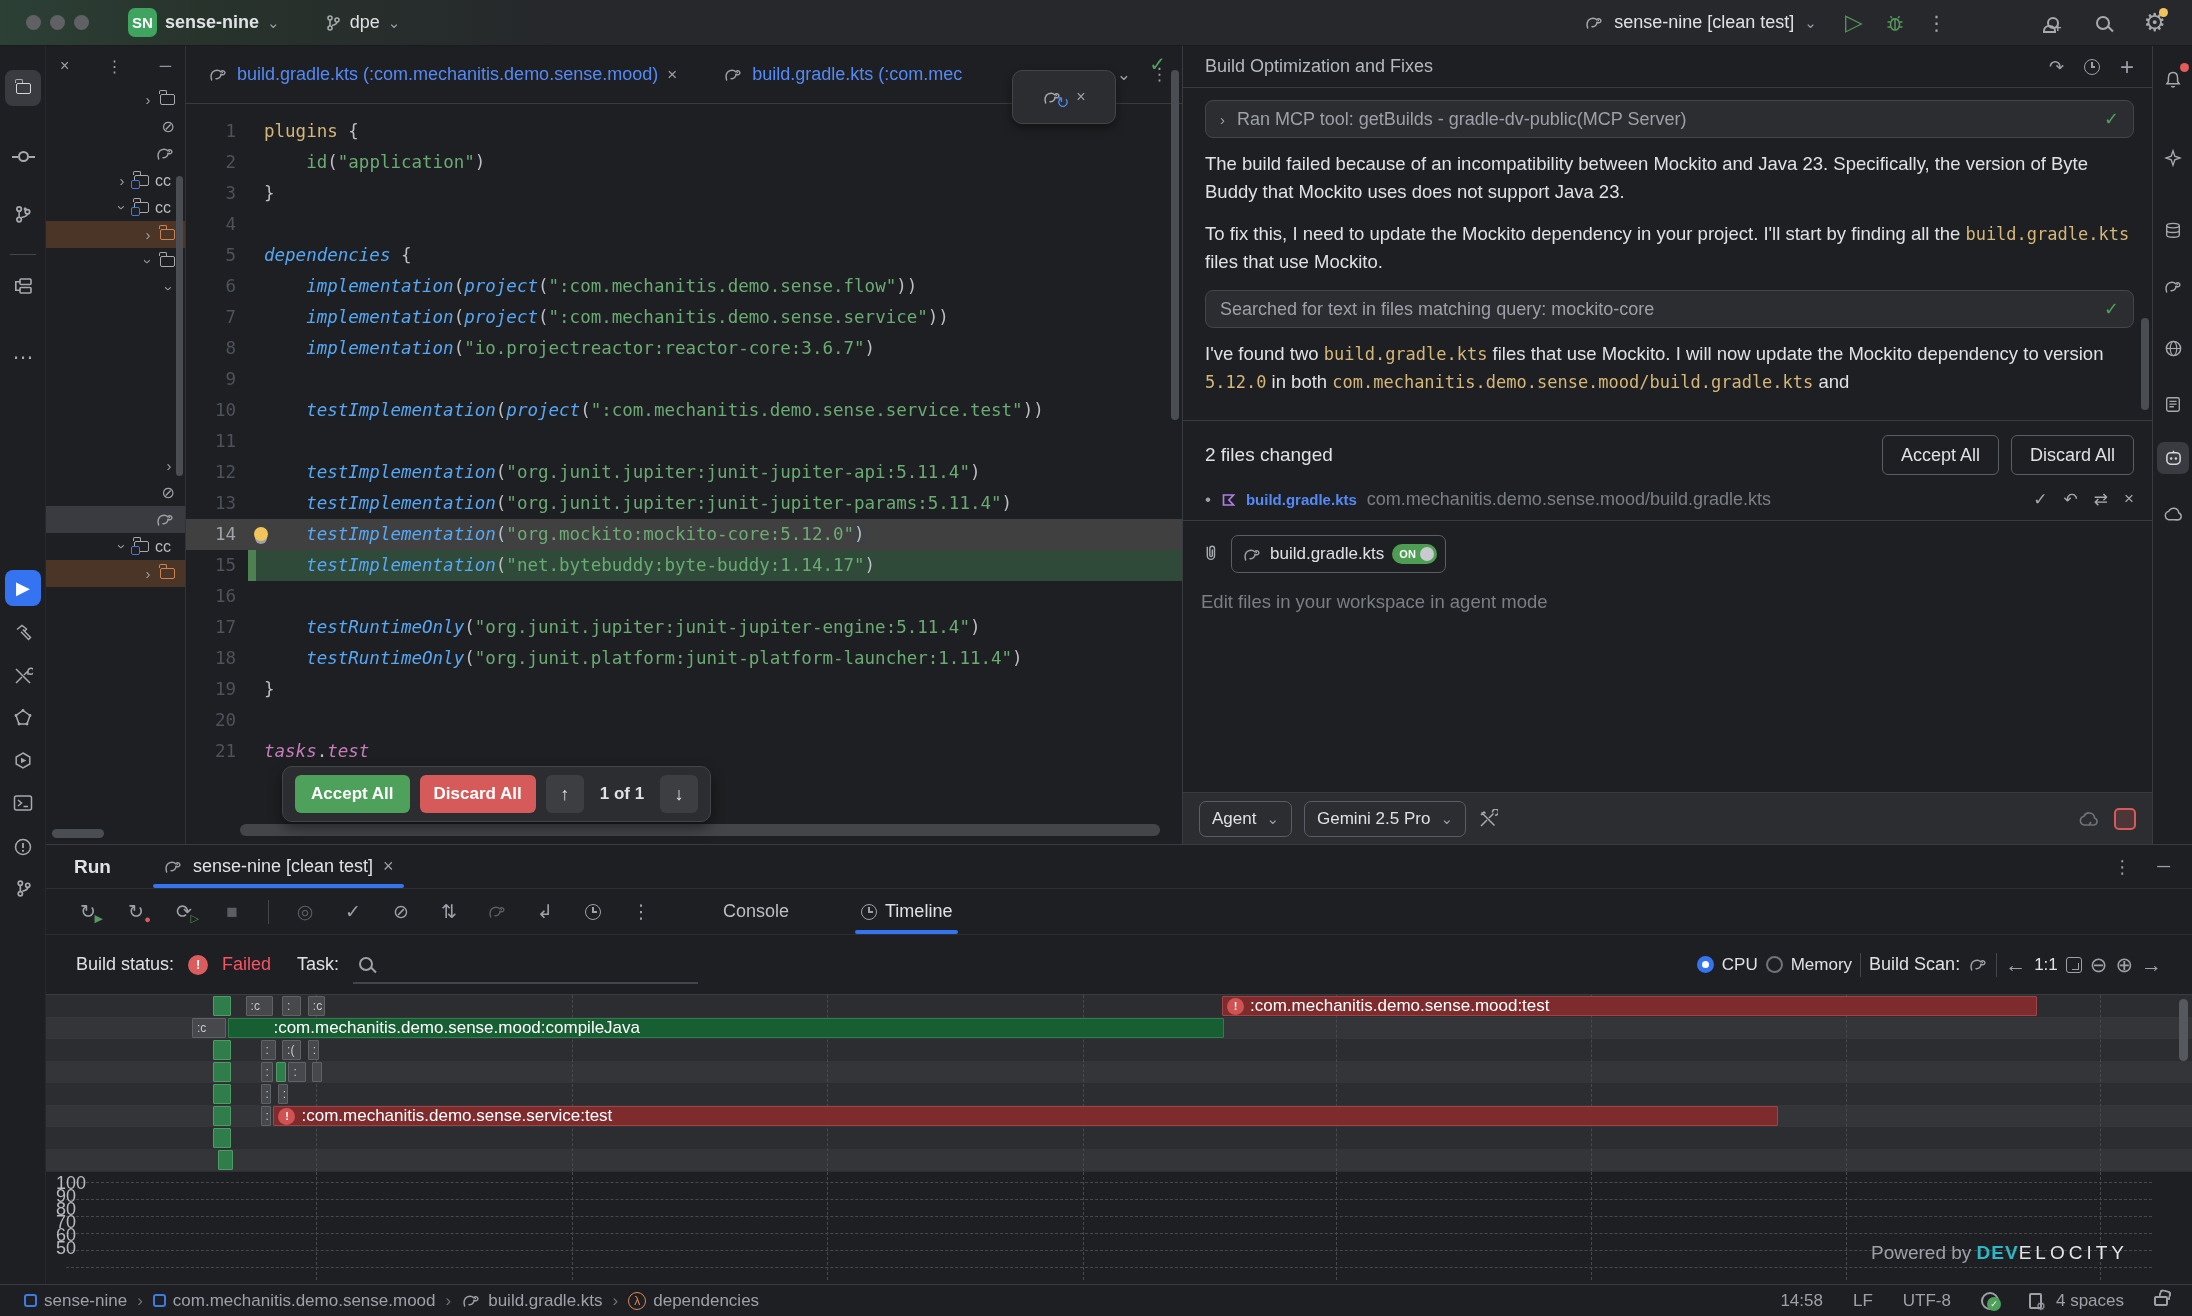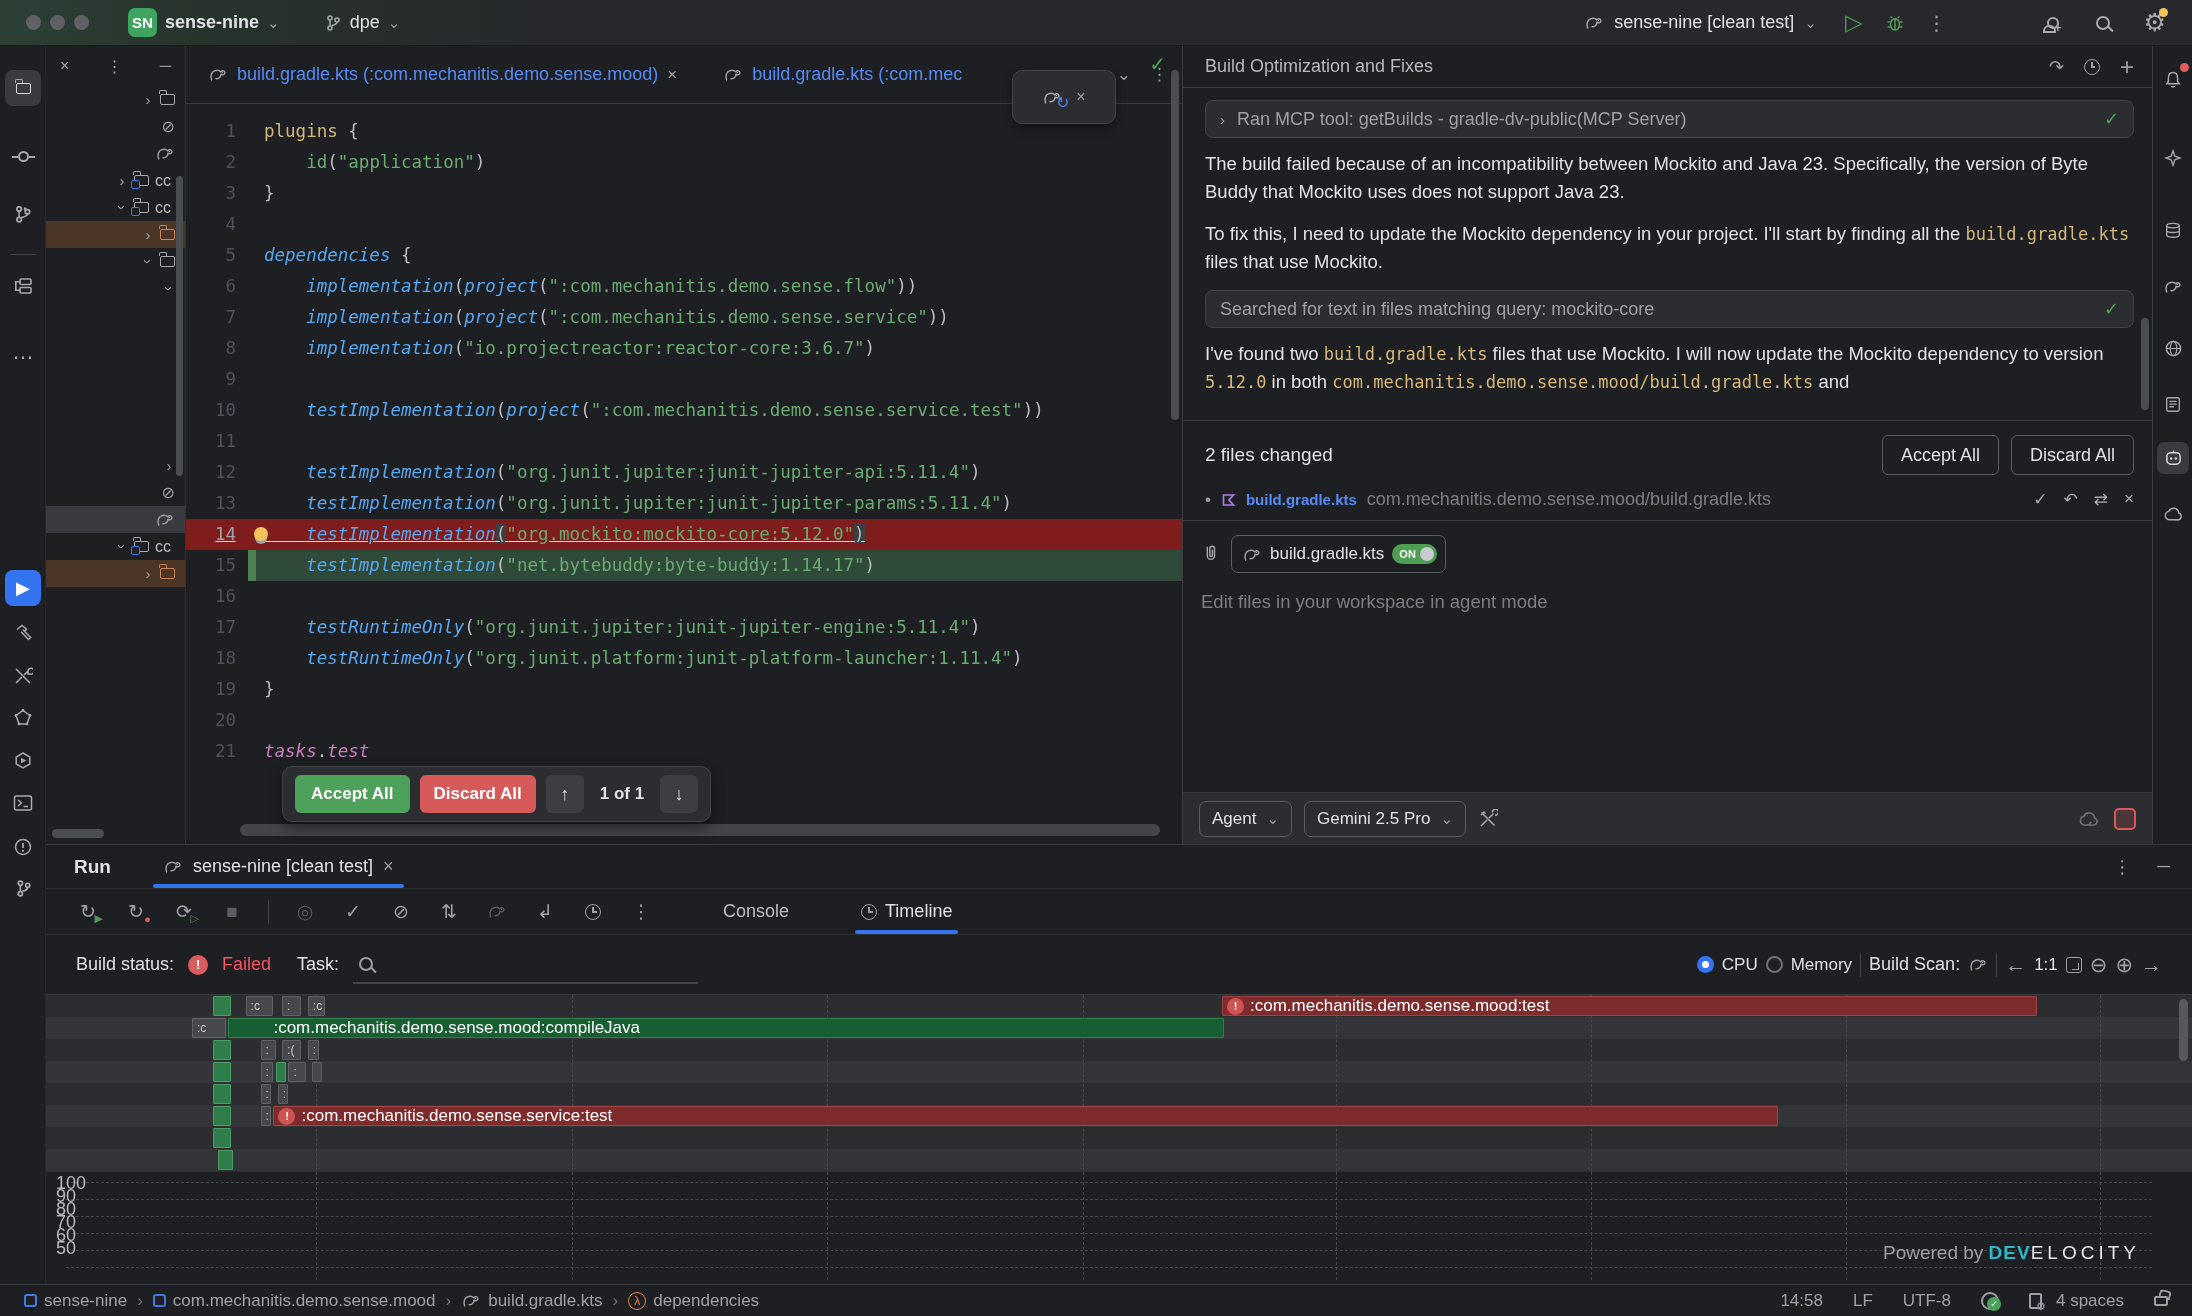--- a/index.html
+++ b/index.html
@@ -54,21 +54,21 @@
   #editor { position:absolute; left:186px; top:46px; width:996px; height:798px; background:#1e1f22; }
   #tabbar { height:58px; border-bottom:1px solid #393b40; display:flex; align-items:center; padding-left:8px; }
   .etab { display:flex; align-items:center; gap:9px; padding:0 14px; height:100%; font-size:18px; color:#548af7; }
   .etab .close { color:#9da0a8; font-size:17px; }
   .tab-extra { margin-left:auto; display:flex; align-items:center; gap:20px; padding-right:14px; color:#9da0a8; font-size:17px;}
   #code { position:relative; height:740px; padding-top:12px; overflow:hidden; }
   .cline { position:relative; display:flex; height:31px; line-height:31px; font-size:17.5px; }
   .cline .ln { width:50px; text-align:right; color:#4d525b; font-family:"DejaVu Sans Mono",monospace; flex:0 0 auto; }
   .cline .chbar { width:8px; margin-left:12px; flex:0 0 auto; }
   .cline .lct { font-family:"DejaVu Sans Mono",monospace; white-space:pre; padding-left:8px; flex:1 1 auto; }
-  .cline.current { background:#7f1d1d;text-decoration:underline; }
+  .cline.current { background:#404040; }
   .cline.current .ln { color:#a1a3ab; }
   .cline.added .lct { background:#2f4a38; }
   .cline.added .chbar { background:#4e8152; }
   .tok-tx { color:#bcbec4; } .tok-kw { color:#d5b778; } .tok-fn { color:#56a8f5; font-style:italic; }
   .tok-str { color:#6aab73; } .tok-fng { color:#6aab73; } .tok-mag { color:#c77dbb; font-style:italic; }
   .tok-mt { color:#bcbec4; background:#3d4043; }
   .bulb { position:absolute; left:68px; top:8px; width:14px; height:14px; border-radius:50%;
     background:#f2c55c; box-shadow:0 4px 0 -1px #9da0a8; }
   #insp-check { position:absolute; right:16px; top:6px; color:#4da15a; font-size:20px; }
   #sync-widget { position:absolute; right:66px; top:24px; width:104px; height:54px; background:#2b2d30;
@@ -186,21 +186,21 @@
     display:flex; align-items:center; gap:6px; padding:0 4px; white-space:nowrap; }
   .seg-g { background:#2f7d4a; border:1px solid #4e9c63; }
   .seg-s { background:#46484c; border:1px solid #5f6266; color:#c8cacd; font-size:12px; }
   .seg-G { background:#175e33; border:1px solid #2f7d4a; color:#fff; font-size:17px; }
   .seg-R { background:#7d2b2d; border:1px solid #9e4444; color:#fff; font-size:17px; }
   .seg .serr { width:17px; height:17px; border-radius:50%; background:#d05353; color:#fff; flex:0 0 auto;
     display:inline-flex; align-items:center; justify-content:center; font-size:11px; font-weight:bold; }
   #cpu-area { position:relative; height:109px; border-top:1px solid #2c2e31; overflow:hidden; }
   .hline { position:absolute; left:20px; right:40px; border-top:1px dashed #45484c; }
   .axlbl { position:absolute; left:10px; color:#b6b9bf; font-size:18px; line-height:14px; z-index:3; }
-  #powered { position:absolute; right:52px; bottom:16px; font-size:19px; color:#9da0a8; z-index:4; }
+  #powered { position:absolute; right:64px; bottom:16px; font-size:19px; color:#9da0a8; z-index:4; }
   #powered .dev { color:#2cb8c6; font-weight:bold; letter-spacing:1px; }
   #powered .rest { color:#e3e5e8; letter-spacing:4px; }
   #tl-scroll { position:absolute; right:4px; top:4px; width:9px; height:62px; border-radius:5px; background:#55585c; z-index:5;}
 
   
   #status-bar { position:absolute; left:0; top:1284px; width:2192px; height:32px; background:#1e1f22;
     border-top:1px solid #393b40; display:flex; align-items:center; padding:0 24px; font-size:17px; color:#9da0a8; }
   .bc-sep { margin:0 10px; color:#6f737a; }
   .mod-ic { width:13px; height:13px; border:2px solid #3f7ae0; border-radius:3px; display:inline-block; margin-right:7px; vertical-align:-1px;}
   .lam-ic { width:18px; height:18px; border:1.6px solid #e08855; border-radius:50%; color:#e08855;

